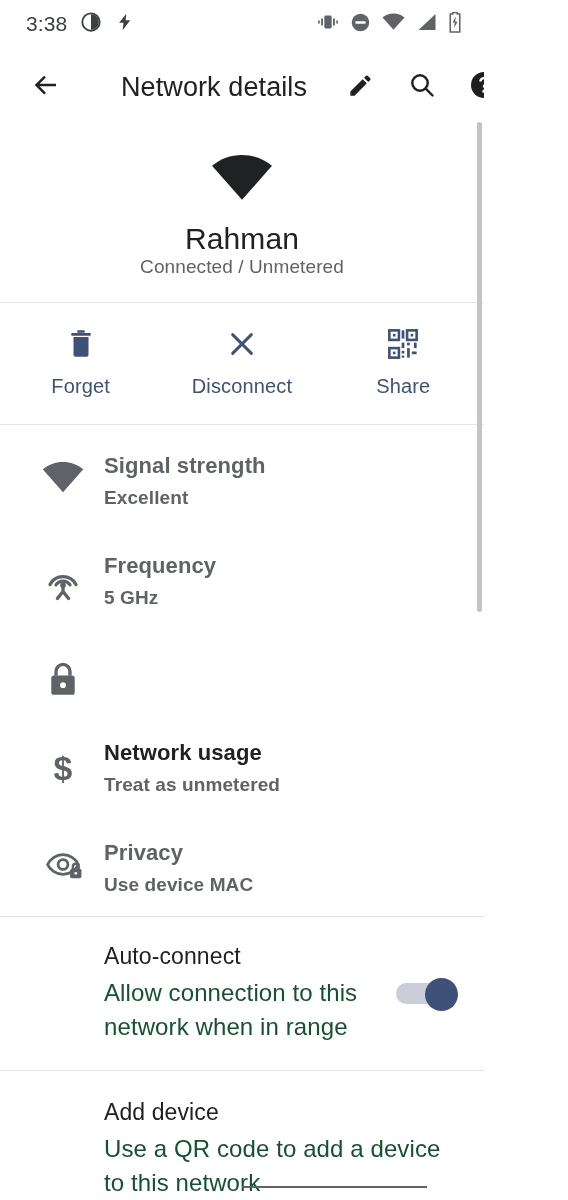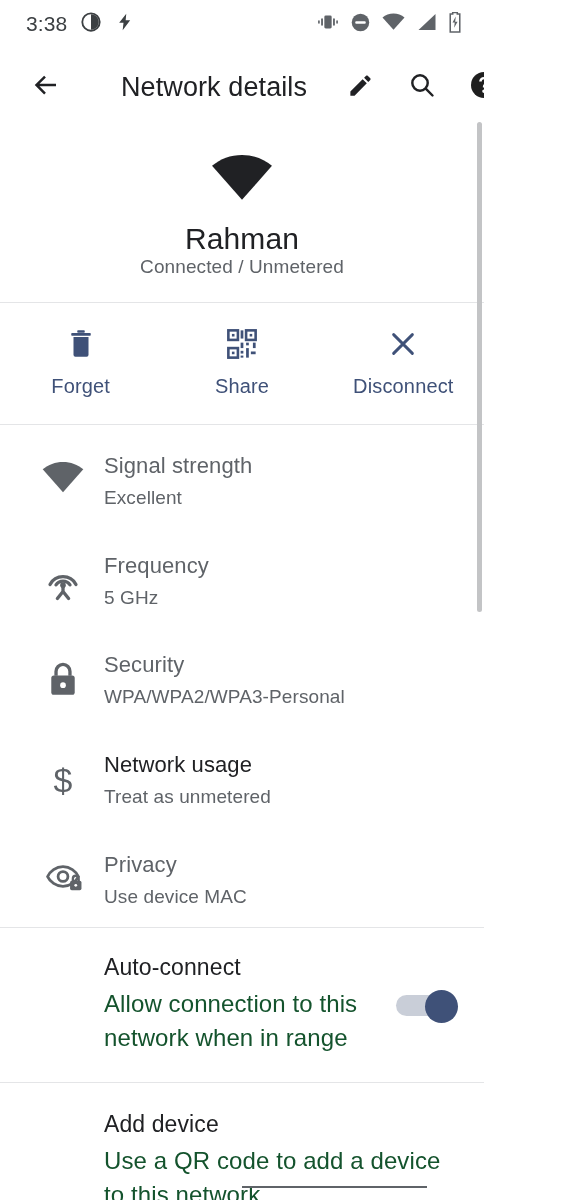--- a/index.html
+++ b/index.html
@@ -109,20 +109,21 @@
     letter-spacing: 0.15px;
   }
 
   
   .list { padding-top: 4px; }
   .row {
     display: flex;
     align-items: flex-start;
     padding: 20px 8px 18px 22px;
     min-height: 86px;
+    font-weight: bold;
   }
   .row-ico {
     flex: 0 0 82px;
     display: flex;
     justify-content: center;
     padding-top: 12px;
   }
   .row-body { flex: 1 1 auto; padding-top: 2px; }
   .row-title {
     font-size: 22px;
@@ -310,20 +311,29 @@
 
     <div class="action">
       <span class="action-ico">
         <svg width="26" height="30" viewBox="0 0 20 24">
           <rect x="2.2" y="3.2" width="15.6" height="2.2" rx="0.6" fill="#3f5178"></rect>
           <rect x="7" y="1" width="6" height="1.9" rx="0.6" fill="#3f5178"></rect>
           <path d="M4 6.4h12v14.2a1.5 1.5 0 0 1-1.5 1.5h-9A1.5 1.5 0 0 1 4 20.6z" fill="#3f5178"></path>
         </svg>
       </span>
       <span class="action-label">Forget</span>
+    </div>
+
+    <div class="action">
+      <span class="action-ico">
+        <svg width="30" height="30" viewBox="0 0 24 24">
+          <path d="M4.5 4.5 19.5 19.5M19.5 4.5 4.5 19.5" stroke="#3f5178" stroke-width="2.3" stroke-linecap="round"></path>
+        </svg>
+      </span>
+      <span class="action-label">Disconnect</span>
     </div>
 
     <div class="action">
       <span class="action-ico">
         <svg width="30" height="30" viewBox="0 0 22 22">
           <rect x="1" y="1" width="7" height="7" fill="none" stroke="#3f5178" stroke-width="1.9"></rect>
           <rect x="3.6" y="3.6" width="1.9" height="1.9" fill="#3f5178"></rect>
           <rect x="14" y="1" width="7" height="7" fill="none" stroke="#3f5178" stroke-width="1.9"></rect>
           <rect x="16.6" y="3.6" width="1.9" height="1.9" fill="#3f5178"></rect>
           <rect x="1" y="14" width="7" height="7" fill="none" stroke="#3f5178" stroke-width="1.9"></rect>
@@ -334,29 +344,20 @@
           <rect x="19" y="10" width="2" height="4" fill="#3f5178"></rect>
           <rect x="10" y="16" width="2" height="2" fill="#3f5178"></rect>
           <rect x="14" y="14" width="2" height="7" fill="#3f5178"></rect>
           <rect x="17.5" y="16.5" width="3.5" height="2" fill="#3f5178"></rect>
           <rect x="10" y="19.5" width="2" height="1.5" fill="#3f5178"></rect>
         </svg>
       </span>
       <span class="action-label">Share</span>
     </div>
 
-    <div class="action">
-      <span class="action-ico">
-        <svg width="30" height="30" viewBox="0 0 24 24">
-          <path d="M4.5 4.5 19.5 19.5M19.5 4.5 4.5 19.5" stroke="#3f5178" stroke-width="2.3" stroke-linecap="round"></path>
-        </svg>
-      </span>
-      <span class="action-label">Disconnect</span>
-    </div>
-
   </div>
 
   <div class="divider"></div>
 
   <div class="list">
 
     <div class="row">
       <div class="row-ico">
         <svg width="42" height="33" viewBox="0 0 24 18">
           <path d="M12 17.4 0.4 4.3C3.6 1.6 7.6 0.1 12 0.1s8.4 1.5 11.6 4.2z" fill="#5f6368"></path>
@@ -383,24 +384,20 @@
       </div>
     </div>
 
     <div class="row">
       <div class="row-ico">
         <svg width="32" height="38" viewBox="0 0 20 24">
           <path d="M5.6 10V7.2a4.4 4.4 0 0 1 8.8 0V10" fill="none" stroke="#5f6368" stroke-width="2.1"></path>
           <rect x="2.6" y="9.8" width="14.8" height="12.2" rx="1.6" fill="#5f6368"></rect>
           <circle cx="10" cy="15.9" r="1.8" fill="#ffffff"></circle>
         </svg>
-      </div>
-      <div class="row-body">
-        <div class="row-title">Security</div>
-        <div class="row-sub">WPA/WPA2/WPA3-Personal</div>
       </div>
     </div>
 
     <div class="row">
       <div class="row-ico">
         <svg width="28" height="40" viewBox="0 0 16 26">
           <text x="8" y="20.5" text-anchor="middle" font-family="Liberation Sans, sans-serif" font-size="22" fill="#5f6368">$</text>
         </svg>
       </div>
       <div class="row-body">

